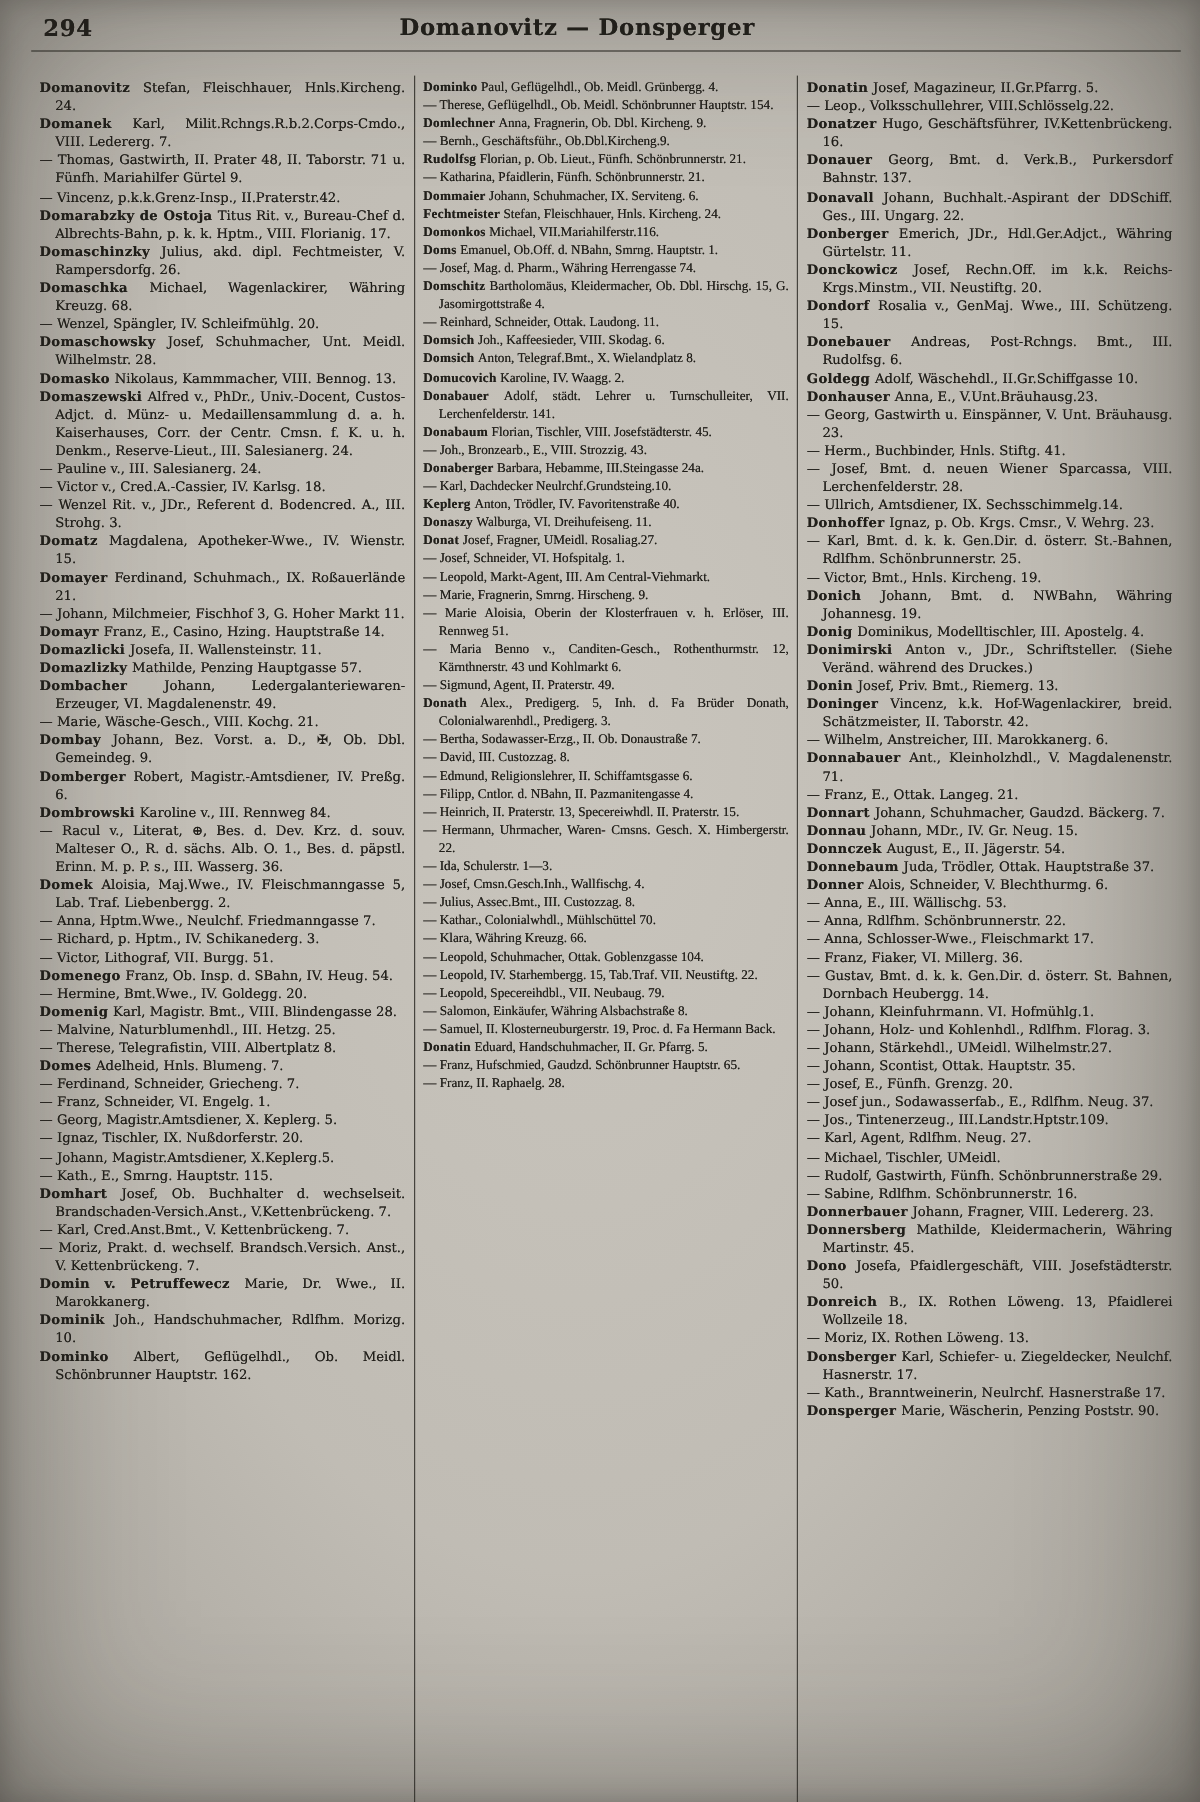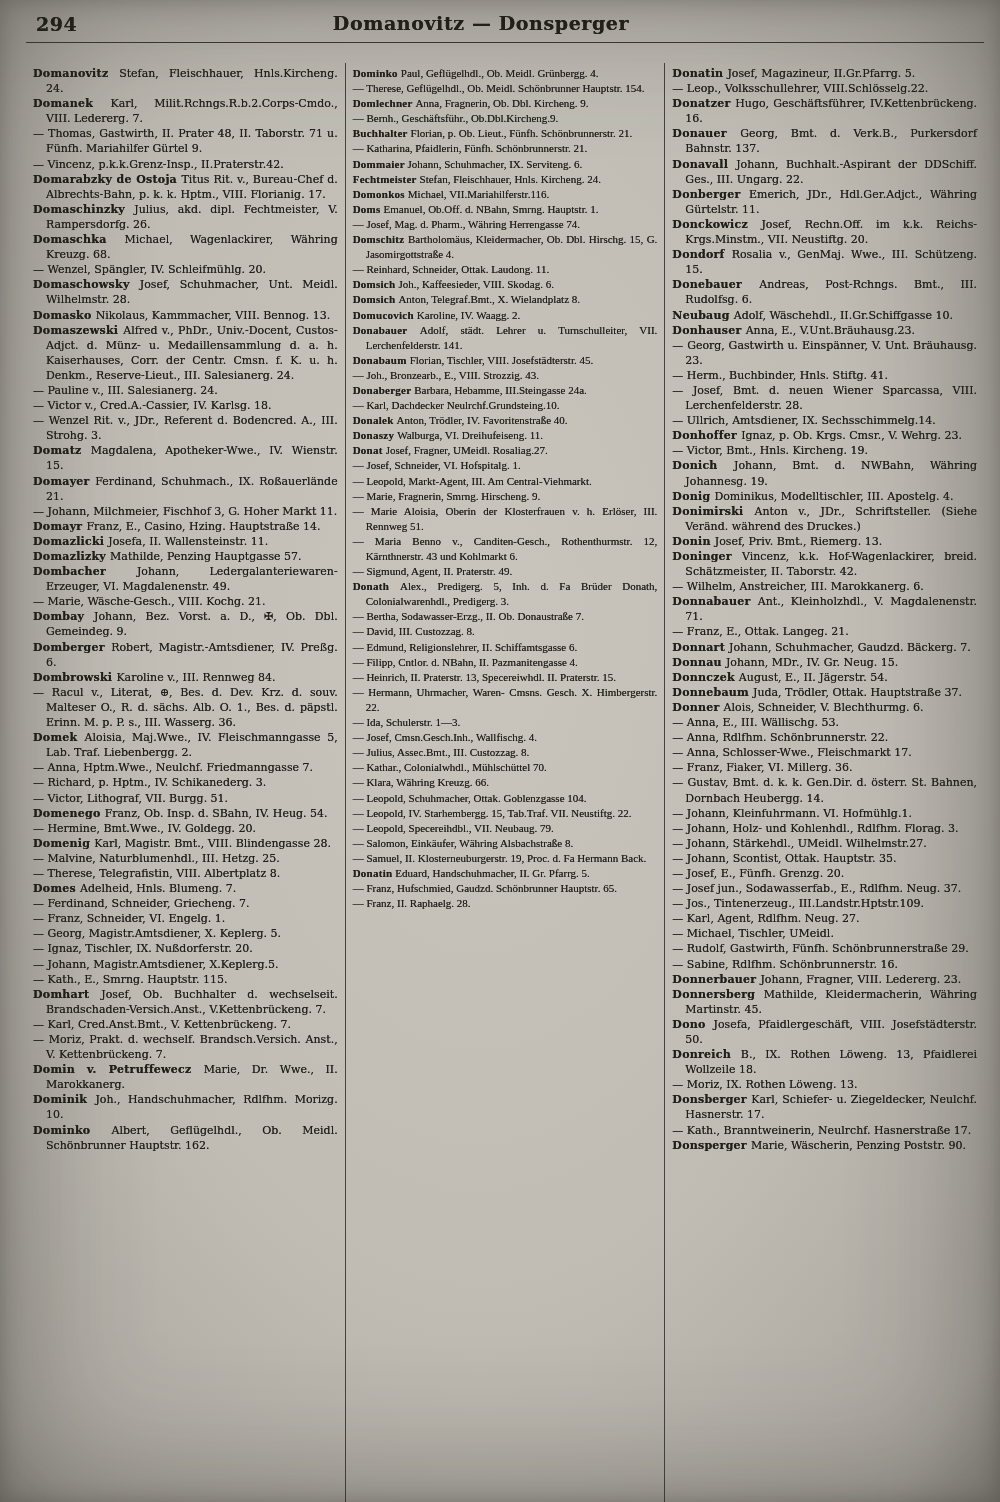--- a/index.html
+++ b/index.html
@@ -138,38 +138,38 @@
         <div class="entry">— Moriz, Prakt. d. wechself. Brandsch.Versich. Anst., V. Kettenbrückeng. 7.</div>
         <div class="entry"><b>Domin v. Petruffewecz </b>Marie, Dr. Wwe., II. Marokkanerg.</div>
         <div class="entry"><b>Dominik </b>Joh., Handschuhmacher, Rdlfhm. Morizg. 10.</div>
         <div class="entry"><b>Dominko </b>Albert, Geflügelhdl., Ob. Meidl. Schönbrunner Hauptstr. 162.</div>
       </div>
     <div class="col mid">
         <div class="entry"><b>Dominko </b>Paul, Geflügelhdl., Ob. Meidl. Grünbergg. 4.</div>
         <div class="entry">— Therese, Geflügelhdl., Ob. Meidl. Schönbrunner Hauptstr. 154.</div>
         <div class="entry"><b>Domlechner </b>Anna, Fragnerin, Ob. Dbl. Kircheng. 9.</div>
         <div class="entry">— Bernh., Geschäftsführ., Ob.Dbl.Kircheng.9.</div>
-        <div class="entry"><b>Buchhalter </b>Florian, p. Ob. Lieut., Fünfh. Schönbrunnerstr. 21.</div>
+        <div class="entry"><b>Rudolfsg </b>Florian, p. Ob. Lieut., Fünfh. Schönbrunnerstr. 21.</div>
         <div class="entry">— Katharina, Pfaidlerin, Fünfh. Schönbrunnerstr. 21.</div>
         <div class="entry"><b>Dommaier </b>Johann, Schuhmacher, IX. Serviteng. 6.</div>
         <div class="entry"><b>Fechtmeister </b>Stefan, Fleischhauer, Hnls. Kircheng. 24.</div>
         <div class="entry"><b>Domonkos </b>Michael, VII.Mariahilferstr.116.</div>
         <div class="entry"><b>Doms </b>Emanuel, Ob.Off. d. NBahn, Smrng. Hauptstr. 1.</div>
         <div class="entry">— Josef, Mag. d. Pharm., Währing Herrengasse 74.</div>
         <div class="entry"><b>Domschitz </b>Bartholomäus, Kleidermacher, Ob. Dbl. Hirschg. 15, G. Jasomirgottstraße 4.</div>
         <div class="entry">— Reinhard, Schneider, Ottak. Laudong. 11.</div>
         <div class="entry"><b>Domsich </b>Joh., Kaffeesieder, VIII. Skodag. 6.</div>
         <div class="entry"><b>Domsich </b>Anton, Telegraf.Bmt., X. Wielandplatz 8.</div>
         <div class="entry"><b>Domucovich </b>Karoline, IV. Waagg. 2.</div>
         <div class="entry"><b>Donabauer </b>Adolf, städt. Lehrer u. Turnschulleiter, VII. Lerchenfelderstr. 141.</div>
         <div class="entry"><b>Donabaum </b>Florian, Tischler, VIII. Josefstädterstr. 45.</div>
         <div class="entry">— Joh., Bronzearb., E., VIII. Strozzig. 43.</div>
         <div class="entry"><b>Donaberger </b>Barbara, Hebamme, III.Steingasse 24a.</div>
         <div class="entry">— Karl, Dachdecker Neulrchf.Grundsteing.10.</div>
-        <div class="entry"><b>Donalek </b>Anton, Trödler, IV. Favoritenstraße 40.</div>
+        <div class="entry"><b>Keplerg </b>Anton, Trödler, IV. Favoritenstraße 40.</div>
         <div class="entry"><b>Donaszy </b>Walburga, VI. Dreihufeiseng. 11.</div>
         <div class="entry"><b>Donat </b>Josef, Fragner, UMeidl. Rosaliag.27.</div>
         <div class="entry">— Josef, Schneider, VI. Hofspitalg. 1.</div>
         <div class="entry">— Leopold, Markt-Agent, III. Am Central-Viehmarkt.</div>
         <div class="entry">— Marie, Fragnerin, Smrng. Hirscheng. 9.</div>
         <div class="entry">— Marie Aloisia, Oberin der Klosterfrauen v. h. Erlöser, III. Rennweg 51.</div>
         <div class="entry">— Maria Benno v., Canditen-Gesch., Rothenthurmstr. 12, Kärnthnerstr. 43 und Kohlmarkt 6.</div>
         <div class="entry">— Sigmund, Agent, II. Praterstr. 49.</div>
         <div class="entry"><b>Donath </b>Alex., Predigerg. 5, Inh. d. Fa Brüder Donath, Colonialwarenhdl., Predigerg. 3.</div>
         <div class="entry">— Bertha, Sodawasser-Erzg., II. Ob. Donaustraße 7.</div>
@@ -195,27 +195,28 @@
     <div class="col">
         <div class="entry"><b>Donatin </b>Josef, Magazineur, II.Gr.Pfarrg. 5.</div>
         <div class="entry">— Leop., Volksschullehrer, VIII.Schlösselg.22.</div>
         <div class="entry"><b>Donatzer </b>Hugo, Geschäftsführer, IV.Kettenbrückeng. 16.</div>
         <div class="entry"><b>Donauer </b>Georg, Bmt. d. Verk.B., Purkersdorf Bahnstr. 137.</div>
         <div class="entry"><b>Donavall </b>Johann, Buchhalt.-Aspirant der DDSchiff. Ges., III. Ungarg. 22.</div>
         <div class="entry"><b>Donberger </b>Emerich, JDr., Hdl.Ger.Adjct., Währing Gürtelstr. 11.</div>
         <div class="entry"><b>Donckowicz </b>Josef, Rechn.Off. im k.k. Reichs-Krgs.Minstm., VII. Neustiftg. 20.</div>
         <div class="entry"><b>Dondorf </b>Rosalia v., GenMaj. Wwe., III. Schützeng. 15.</div>
         <div class="entry"><b>Donebauer </b>Andreas, Post-Rchngs. Bmt., III. Rudolfsg. 6.</div>
-        <div class="entry"><b>Neubaug </b>Adolf, Wäschehdl., II.Gr.Schiffgasse 10.</div>
+        <div class="entry"><b>Goldegg </b>Adolf, Wäschehdl., II.Gr.Schiffgasse 10.</div>
         <div class="entry"><b>Donhauser </b>Anna, E., V.Unt.Bräuhausg.23.</div>
         <div class="entry">— Georg, Gastwirth u. Einspänner, V. Unt. Bräuhausg. 23.</div>
         <div class="entry">— Herm., Buchbinder, Hnls. Stiftg. 41.</div>
         <div class="entry">— Josef, Bmt. d. neuen Wiener Sparcassa, VIII. Lerchenfelderstr. 28.</div>
         <div class="entry">— Ullrich, Amtsdiener, IX. Sechsschimmelg.14.</div>
         <div class="entry"><b>Donhoffer </b>Ignaz, p. Ob. Krgs. Cmsr., V. Wehrg. 23.</div>
+        <div class="entry">— Karl, Bmt. d. k. k. Gen.Dir. d. österr. St.-Bahnen, Rdlfhm. Schönbrunnerstr. 25.</div>
         <div class="entry">— Victor, Bmt., Hnls. Kircheng. 19.</div>
         <div class="entry"><b>Donich </b>Johann, Bmt. d. NWBahn, Währing Johannesg. 19.</div>
         <div class="entry"><b>Donig </b>Dominikus, Modelltischler, III. Apostelg. 4.</div>
         <div class="entry"><b>Donimirski </b>Anton v., JDr., Schriftsteller. (Siehe Veränd. während des Druckes.)</div>
         <div class="entry"><b>Donin </b>Josef, Priv. Bmt., Riemerg. 13.</div>
         <div class="entry"><b>Doninger </b>Vincenz, k.k. Hof-Wagenlackirer, breid. Schätzmeister, II. Taborstr. 42.</div>
         <div class="entry">— Wilhelm, Anstreicher, III. Marokkanerg. 6.</div>
         <div class="entry"><b>Donnabauer </b>Ant., Kleinholzhdl., V. Magdalenenstr. 71.</div>
         <div class="entry">— Franz, E., Ottak. Langeg. 21.</div>
         <div class="entry"><b>Donnart </b>Johann, Schuhmacher, Gaudzd. Bäckerg. 7.</div>

